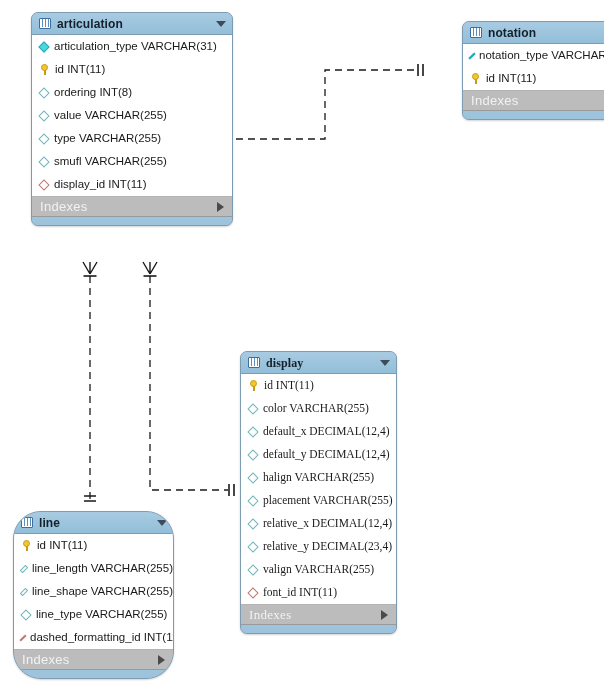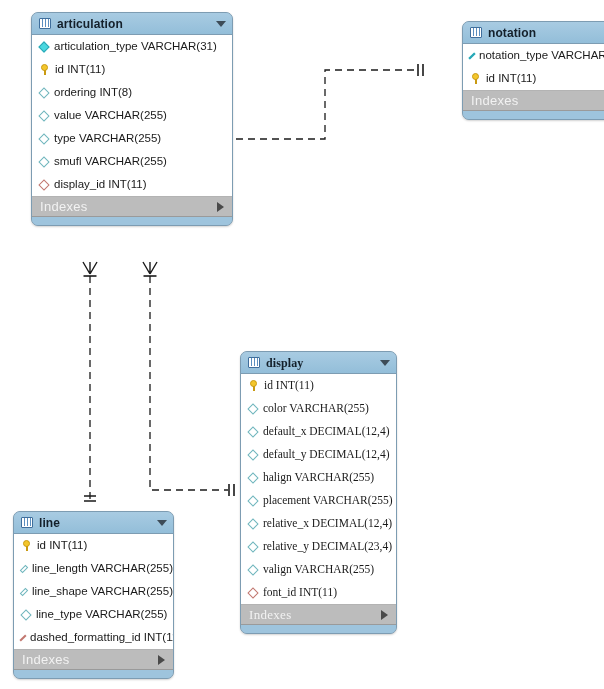--- a/index.html
+++ b/index.html
@@ -335,21 +335,21 @@
             <span class="ic-diamond ic-diamond-hollow-red"></span>
             <span class="col-label">font_id INT(11)</span>
           </div>
         </div>
         <div class="tbl-footer">
           <span class="footer-label">Indexes</span>
           <span class="footer-caret"></span>
         </div>
         <div class="tbl-base"></div>
       </div>
-      <div class="er-table" style="left: 13px; top: 511px; width: 161px;">
+      <div class="er-table" style="left: 13px; top: 511px; width: 161px; border-radius: 28px;">
         <div class="tbl-header">
           <span class="tbl-icon"></span>
           <span class="tbl-title">line</span>
           <span class="tbl-caret"></span>
         </div>
         <div class="tbl-body">
           <div class="col-row">
             <span class="ic-key"></span>
             <span class="col-label">id INT(11)</span>
           </div>

